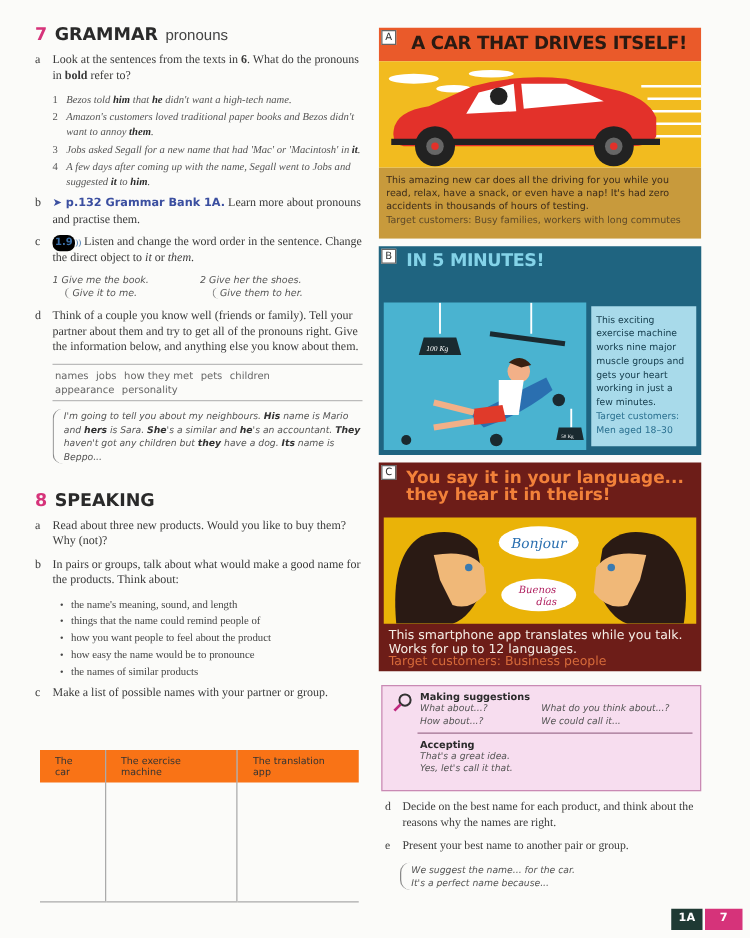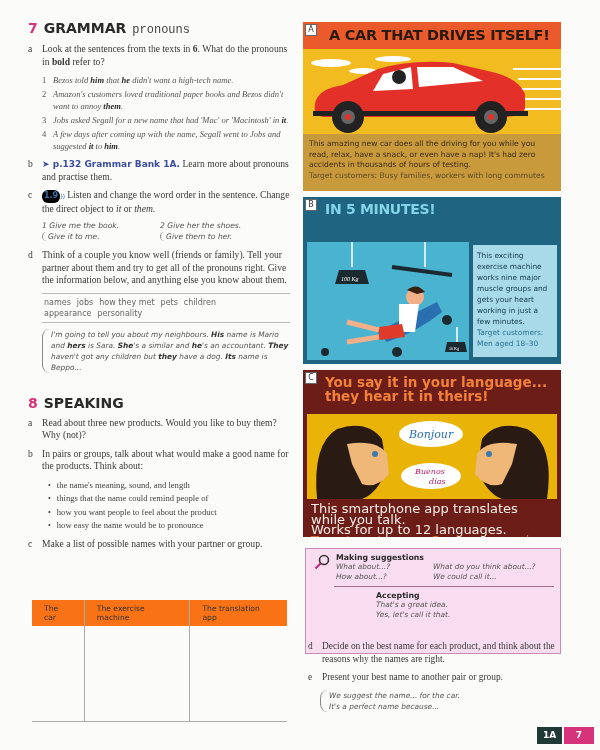--- a/index.html
+++ b/index.html
@@ -4,33 +4,33 @@
   <style>
     * { box-sizing: border-box; margin: 0; padding: 0; }
     html, body { width: 600px; height: 750px; background: #fbfbf9; overflow: hidden; }
     body { font-family: "Liberation Serif", serif; color: #3a3a3a; position: relative; }
 
     
     .left { position: absolute; left: 28px; top: 20px; width: 262px; }
     .sec-head { display: flex; align-items: baseline; gap: 6px; margin-bottom: 6px; }
     .sec-num { font-family: "DejaVu Sans", sans-serif; font-weight: bold; color: #d6337a; font-size: 14px; }
     .sec-title { font-family: "DejaVu Sans", sans-serif; font-weight: bold; color: #2a2a2a; font-size: 14px; }
-    .sec-sub { font-family: Liberation Mono, monospace; color: #444; font-size: 12px; }
+    .sec-sub { font-family: Liberation Sans, sans-serif; color: #444; font-size: 12px; }
     .item { display: flex; font-size: 9.6px; line-height: 12.5px; margin-bottom: 6px; color: #3a3a3a; }
     .item .lt { width: 14px; flex-shrink: 0; font-weight: normal; }
     .item .tx { flex: 1; }
     .olist { margin-left: 14px; margin-bottom: 6px; }
     .oli { display: flex; font-style: italic; font-size: 8.5px; line-height: 12px; color: #555; margin-bottom: 2px; }
     .oli .n { width: 11px; font-style: normal; flex-shrink: 0; }
     b.bi { font-weight: bold; color: #2a2a2a; }
     .link { font-family: "DejaVu Sans", sans-serif; color: #3b4fa0; font-weight: bold; font-size: 9px; }
     .audio { display: inline-block; font-family: "DejaVu Sans", sans-serif; font-size: 8px; color: #3b6fa8; font-weight: bold; background: #000000; border-radius: 6px; padding: 0 2px; }
     .examples { display: flex; margin-left: 14px; margin-bottom: 8px; font-family: "DejaVu Sans", sans-serif; font-size: 7.6px; font-style: italic; color: #555; }
     .ex { width: 118px; }
-    .ex .resp { margin-top: 2px; border-left: 1px solid #888; border-radius: 6px 0 0 6px; padding-left: 5px; }
+    .ex .resp { margin-left: 10px; margin-top: 2px; border-left: 1px solid #888; border-radius: 6px 0 0 6px; padding-left: 5px; }
     .wordbox { margin-left: 14px; border-top: 1px solid #bbb; border-bottom: 1px solid #bbb; padding: 3px 2px; font-family: "DejaVu Sans", sans-serif; font-size: 8px; color: #666; line-height: 11px; margin-bottom: 6px; }
     .wordbox span { margin-right: 6px; }
     .speech { margin-left: 14px; border-left: 1px solid #888; border-radius: 8px 0 0 8px; padding-left: 8px; font-family: "DejaVu Sans", sans-serif; font-style: italic; font-size: 7.4px; line-height: 11px; color: #555; }
     .speech b { font-style: italic; color: #333; }
     .bullets { margin-left: 20px; margin-bottom: 5px; font-size: 8.6px; line-height: 13.5px; color: #444; }
     .bullets div::before { content: "•"; margin-right: 6px; font-size: 8px; }
 
     .names-table { position: absolute; left: 32px; top: 600px; width: 255px; border-collapse: collapse; font-family: "DejaVu Sans", sans-serif; font-size: 7.6px; color: #333; }
     .names-table th { background: #f97316; font-weight: normal; text-align: left; padding: 4px 12px; height: 18px; }
     .names-table th + th, .names-table td + td { border-left: 1px solid #aaa; }
@@ -47,30 +47,30 @@
 
     .cardB { top: 197px; height: 167px; background: #1f6480; }
     .cardB .hd { height: 41px; font-family: "DejaVu Sans", sans-serif; font-weight: bold; font-size: 14px; line-height: 14px; color: #84d3e8; padding: 5px 0 0 22px; letter-spacing: -0.3px; }
     .cardB .art { position: absolute; left: 4px; top: 45px; width: 162px; height: 118px; background: #4ab3d0; overflow: hidden; }
     .cardB .body { position: absolute; left: 170px; top: 48px; width: 84px; height: 112px; background: #a8daea; padding: 5px 4px; font-family: "DejaVu Sans", sans-serif; font-size: 7.4px; line-height: 11px; color: #123a4a; }
     .cardB .tgt { color: #2a7090; }
 
     .cardC { top: 370px; height: 167px; background: #6d1d18; }
     .cardC .hd { height: 43px; font-family: "DejaVu Sans", sans-serif; font-weight: bold; font-size: 13.5px; line-height: 14px; color: #f2813a; padding: 5px 0 0 22px; }
     .cardC .art { position: absolute; left: 4px; top: 44px; width: 250px; height: 85px; background: #eab308; overflow: hidden; }
-    .cardC .body { position: absolute; left: 0; top: 131px; width: 258px; padding: 3px 8px; font-family: "DejaVu Sans", sans-serif; font-size: 13px; line-height: 10.5px; color: #f5eee6; }
+    .cardC .body { position: absolute; left: 0; top: 131px; width: 258px; padding: 3px 8px; font-family: "DejaVu Sans", sans-serif; font-size: 10px; line-height: 10.5px; color: #f5eee6; }
     .cardC .tgt { color: #d66a3a; }
 
-    .phrase-box { position: absolute; left: 305px; top: 548px; width: 256px; height: 106px; background: #f7ddef; border: 1px solid #c98ab4; padding: 4px 6px 4px 30px; font-family: "DejaVu Sans", sans-serif; font-size: 7.4px; color: #555; }
+    .phrase-box { position: absolute; left: 305px; top: 548px; width: 256px; height: 85px; background: #f7ddef; border: 1px solid #c98ab4; padding: 4px 6px 4px 30px; font-family: "DejaVu Sans", sans-serif; font-size: 7.4px; color: #555; }
     .phrase-box .mag { position: absolute; left: 8px; top: 5px; }
     .phrase-box .h { font-weight: bold; color: #2a2a2a; font-size: 7.8px; }
     .phrase-box .row { display: flex; font-style: italic; line-height: 10px; }
     .phrase-box .row span:first-child { width: 97px; }
     .phrase-box .div { border-top: 1px solid #a07090; margin: 4px 0 4px -2px; }
-    .phrase-box .cols { display: flex; margin-left: 40px; }
+    .phrase-box .cols { display: flex; }
     .phrase-box .cols > div:first-child { width: 97px; }
 
     .right-items { position: absolute; left: 308px; top: 640px; width: 262px; }
     .right-items .item { font-size: 9.4px; }
 
     .page-tag { position: absolute; top: 727px; height: 17px; font-family: "DejaVu Sans", sans-serif; font-size: 9px; font-weight: bold; color: #fff; text-align: center; line-height: 17px; }
   </style>
 </head>
 <body>
 
@@ -146,20 +146,21 @@
   </div>
   <div class="item">
     <span class="lt">b</span>
       <span class="tx">In pairs or groups, talk about what would make a good name for the products. Think about:</span>
   </div>
   <div class="bullets">
     <div>the name's meaning, sound, and length</div>
     <div>things that the name could remind people of</div>
     <div>how you want people to feel about the product</div>
     <div>how easy the name would be to pronounce</div>
+    <div>the names of similar products</div>
   </div>
   <div class="item">
     <span class="lt">c</span>
       <span class="tx">Make a list of possible names with your partner or group.</span>
   </div>
 </div>
 
 <table class="names-table">
   <thead>
       <tr>

